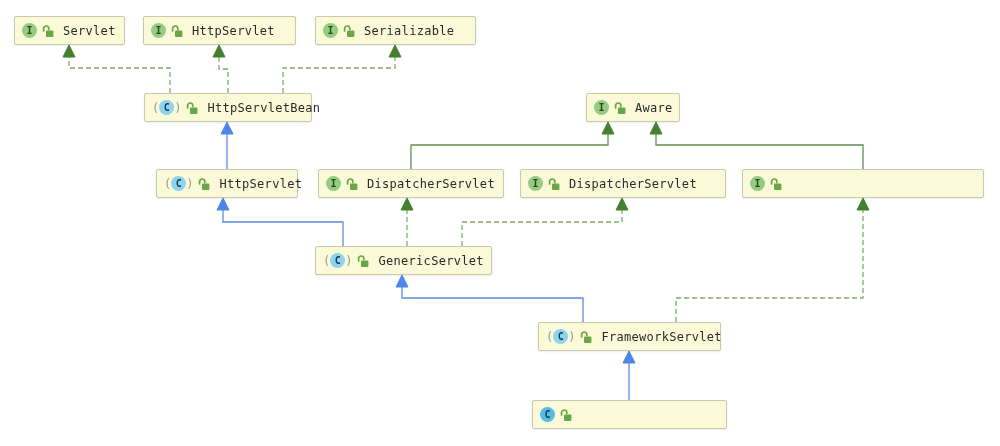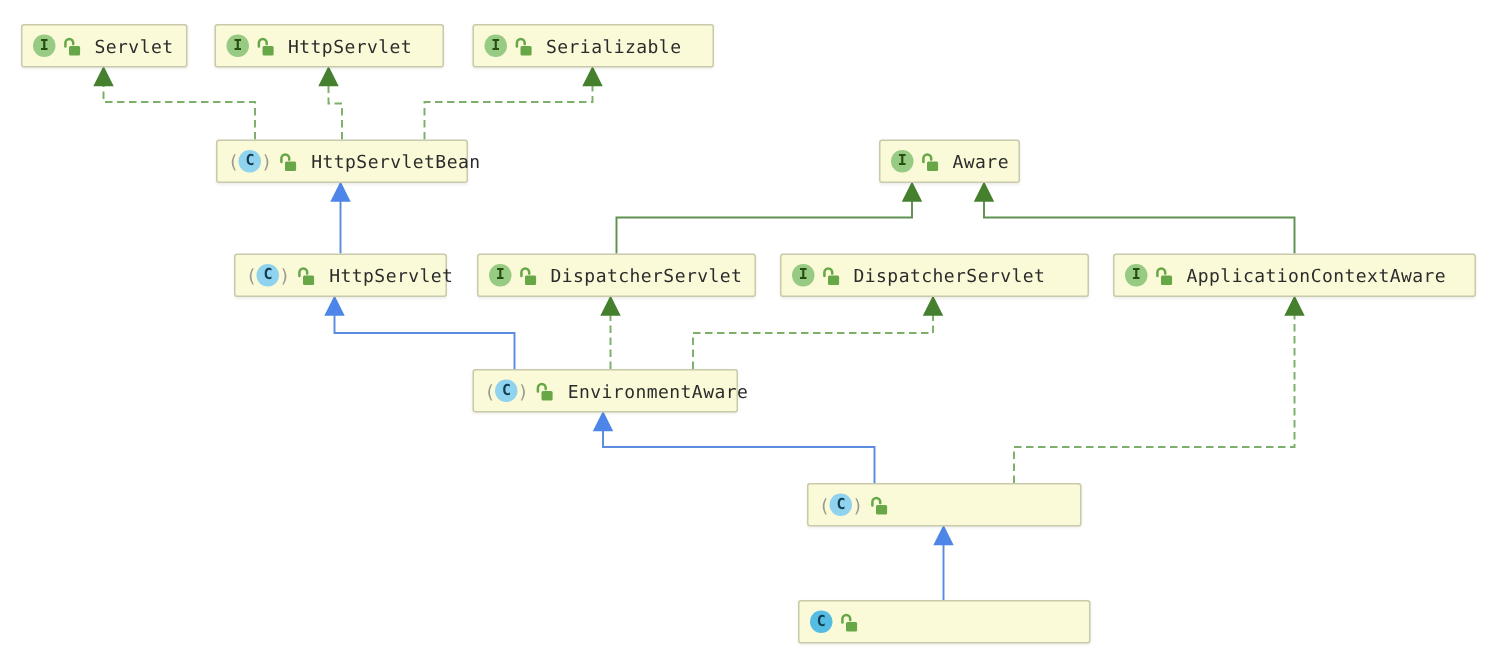--- a/index.html
+++ b/index.html
@@ -174,40 +174,40 @@
           <rect x="5" y="6.6" width="7.4" height="6.4" rx="1" fill="#68a748"></rect>
         </svg>
         <span class="label">DispatcherServlet</span>
       </div>
       <div class="node" style="left: 742px; top: 169px; width: 242px; height: 29px;">
         <span class="circle-icon iface">I</span>
         <svg width="14" height="14" viewBox="0 0 14 14" class="lock">
           <path d="M2.6 7 V4.6 a2.6 2.6 0 0 1 5.2 0 V5.4" fill="none" stroke="#68a748" stroke-width="1.7" stroke-linecap="round"></path>
           <rect x="5" y="6.6" width="7.4" height="6.4" rx="1" fill="#68a748"></rect>
         </svg>
-        <span class="label">ApplicationContextAware</span>
       </div>
       <div class="node" style="left: 315px; top: 246px; width: 177px; height: 29px;">
         <span class="paren">(</span>
         <span class="circle-icon cls abstract">C</span>
         <span class="paren">)</span>
         <svg width="14" height="14" viewBox="0 0 14 14" class="lock">
           <path d="M2.6 7 V4.6 a2.6 2.6 0 0 1 5.2 0 V5.4" fill="none" stroke="#68a748" stroke-width="1.7" stroke-linecap="round"></path>
           <rect x="5" y="6.6" width="7.4" height="6.4" rx="1" fill="#68a748"></rect>
         </svg>
-        <span class="label">EnvironmentAware</span>
+        <span class="label">GenericServlet</span>
       </div>
       <div class="node" style="left: 538px; top: 322px; width: 183px; height: 29px;">
         <span class="paren">(</span>
         <span class="circle-icon cls abstract">C</span>
         <span class="paren">)</span>
         <svg width="14" height="14" viewBox="0 0 14 14" class="lock">
           <path d="M2.6 7 V4.6 a2.6 2.6 0 0 1 5.2 0 V5.4" fill="none" stroke="#68a748" stroke-width="1.7" stroke-linecap="round"></path>
           <rect x="5" y="6.6" width="7.4" height="6.4" rx="1" fill="#68a748"></rect>
         </svg>
+        <span class="label">FrameworkServlet</span>
       </div>
       <div class="node" style="left: 532px; top: 400px; width: 195px; height: 29px;">
         <span class="circle-icon cls">C</span>
         <svg width="14" height="14" viewBox="0 0 14 14" class="lock">
           <path d="M2.6 7 V4.6 a2.6 2.6 0 0 1 5.2 0 V5.4" fill="none" stroke="#68a748" stroke-width="1.7" stroke-linecap="round"></path>
           <rect x="5" y="6.6" width="7.4" height="6.4" rx="1" fill="#68a748"></rect>
         </svg>
       </div>
     </div>
 </div>

